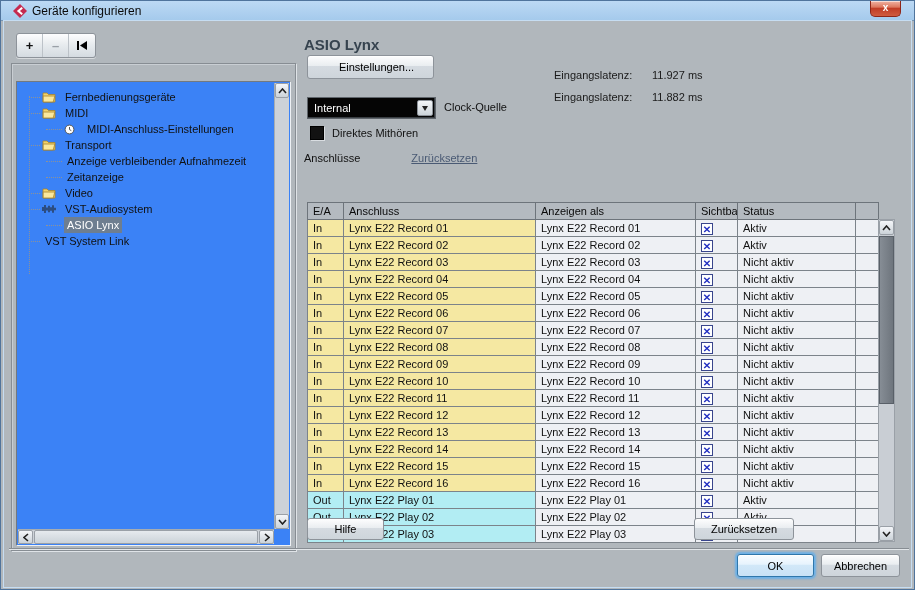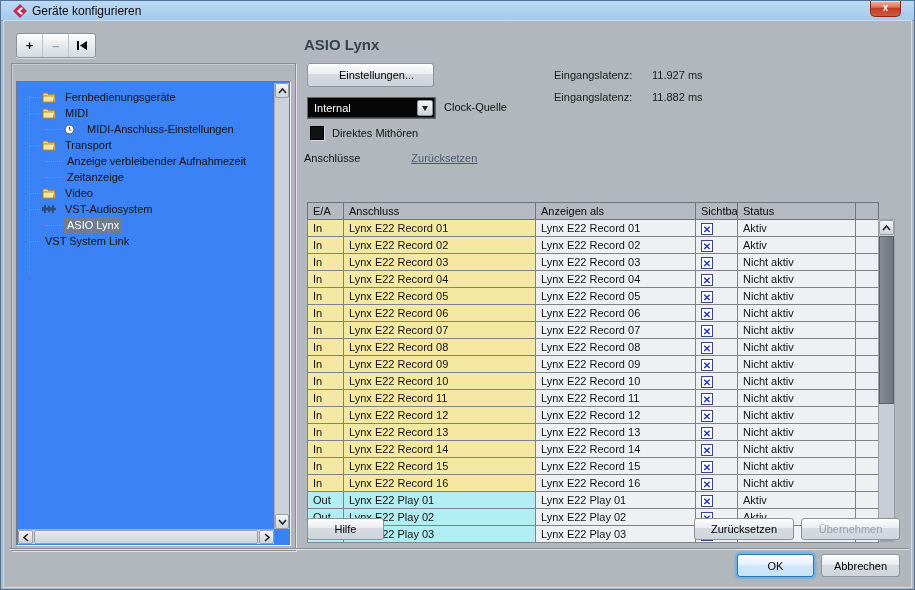--- a/index.html
+++ b/index.html
@@ -107,21 +107,21 @@
     box-shadow: inset 0 1px 0 #fff;
     display:flex; align-items:center; justify-content:center;
     font-family:"Liberation Sans", sans-serif;
   }
   .btn.disabled { color:#9ba1a8; cursor:default; }
   .btn.default {
     border:1px solid #2f77ab;
     box-shadow:0 0 2px 2px rgba(100,175,235,.9), inset 0 1px 0 #fff;
     background:linear-gradient(#fafdff,#e6f3fd 45%,#d2e8f8 46%,#c8e2f6);
   }
-  #settings-btn { left:303px; top:42px; width:127px; height:24px;padding-left:12px; }
+  #settings-btn { left:303px; top:34px; width:127px; height:24px;padding-left:12px; }
   #help-btn { left:303px; top:497px; width:77px; height:22px; }
   #reset-btn { left:690px; top:497px; width:100px; height:22px; }
   #apply-btn { left:797px; top:497px; width:99px; height:22px; }
   #ok-btn { left:733px; top:533px; width:77px; height:23px; }
   #cancel-btn { left:817px; top:533px; width:79px; height:23px; }
 
   .latency { position:absolute; left:550px; top:43px; }
   .lat-row { display:flex; height:22px; align-items:center; }
   .lat-label { width:98px; color:#1a1a1a; }
   .lat-value { color:#1a1a1a; }
@@ -534,21 +534,20 @@
         <span class="sbtn down">
           <svg width="9" height="6">
               <path d="M1 1 L4.5 5 L8 1" stroke="#222" stroke-width="1.6" fill="none"></path>
             </svg>
         </span>
       </div>
     </div>
 
     <div class="btn" id="help-btn">Hilfe</div>
     <div class="btn" id="reset-btn">Zurücksetzen</div>
-    <div class="btn disabled" id="apply-btn">Übernehmen</div>
 
     <div class="separator"></div>
 
     <div class="btn default" id="ok-btn">OK</div>
     <div class="btn" id="cancel-btn">Abbrechen</div>
 
   </div>
 </div>
 
 </body></html>

